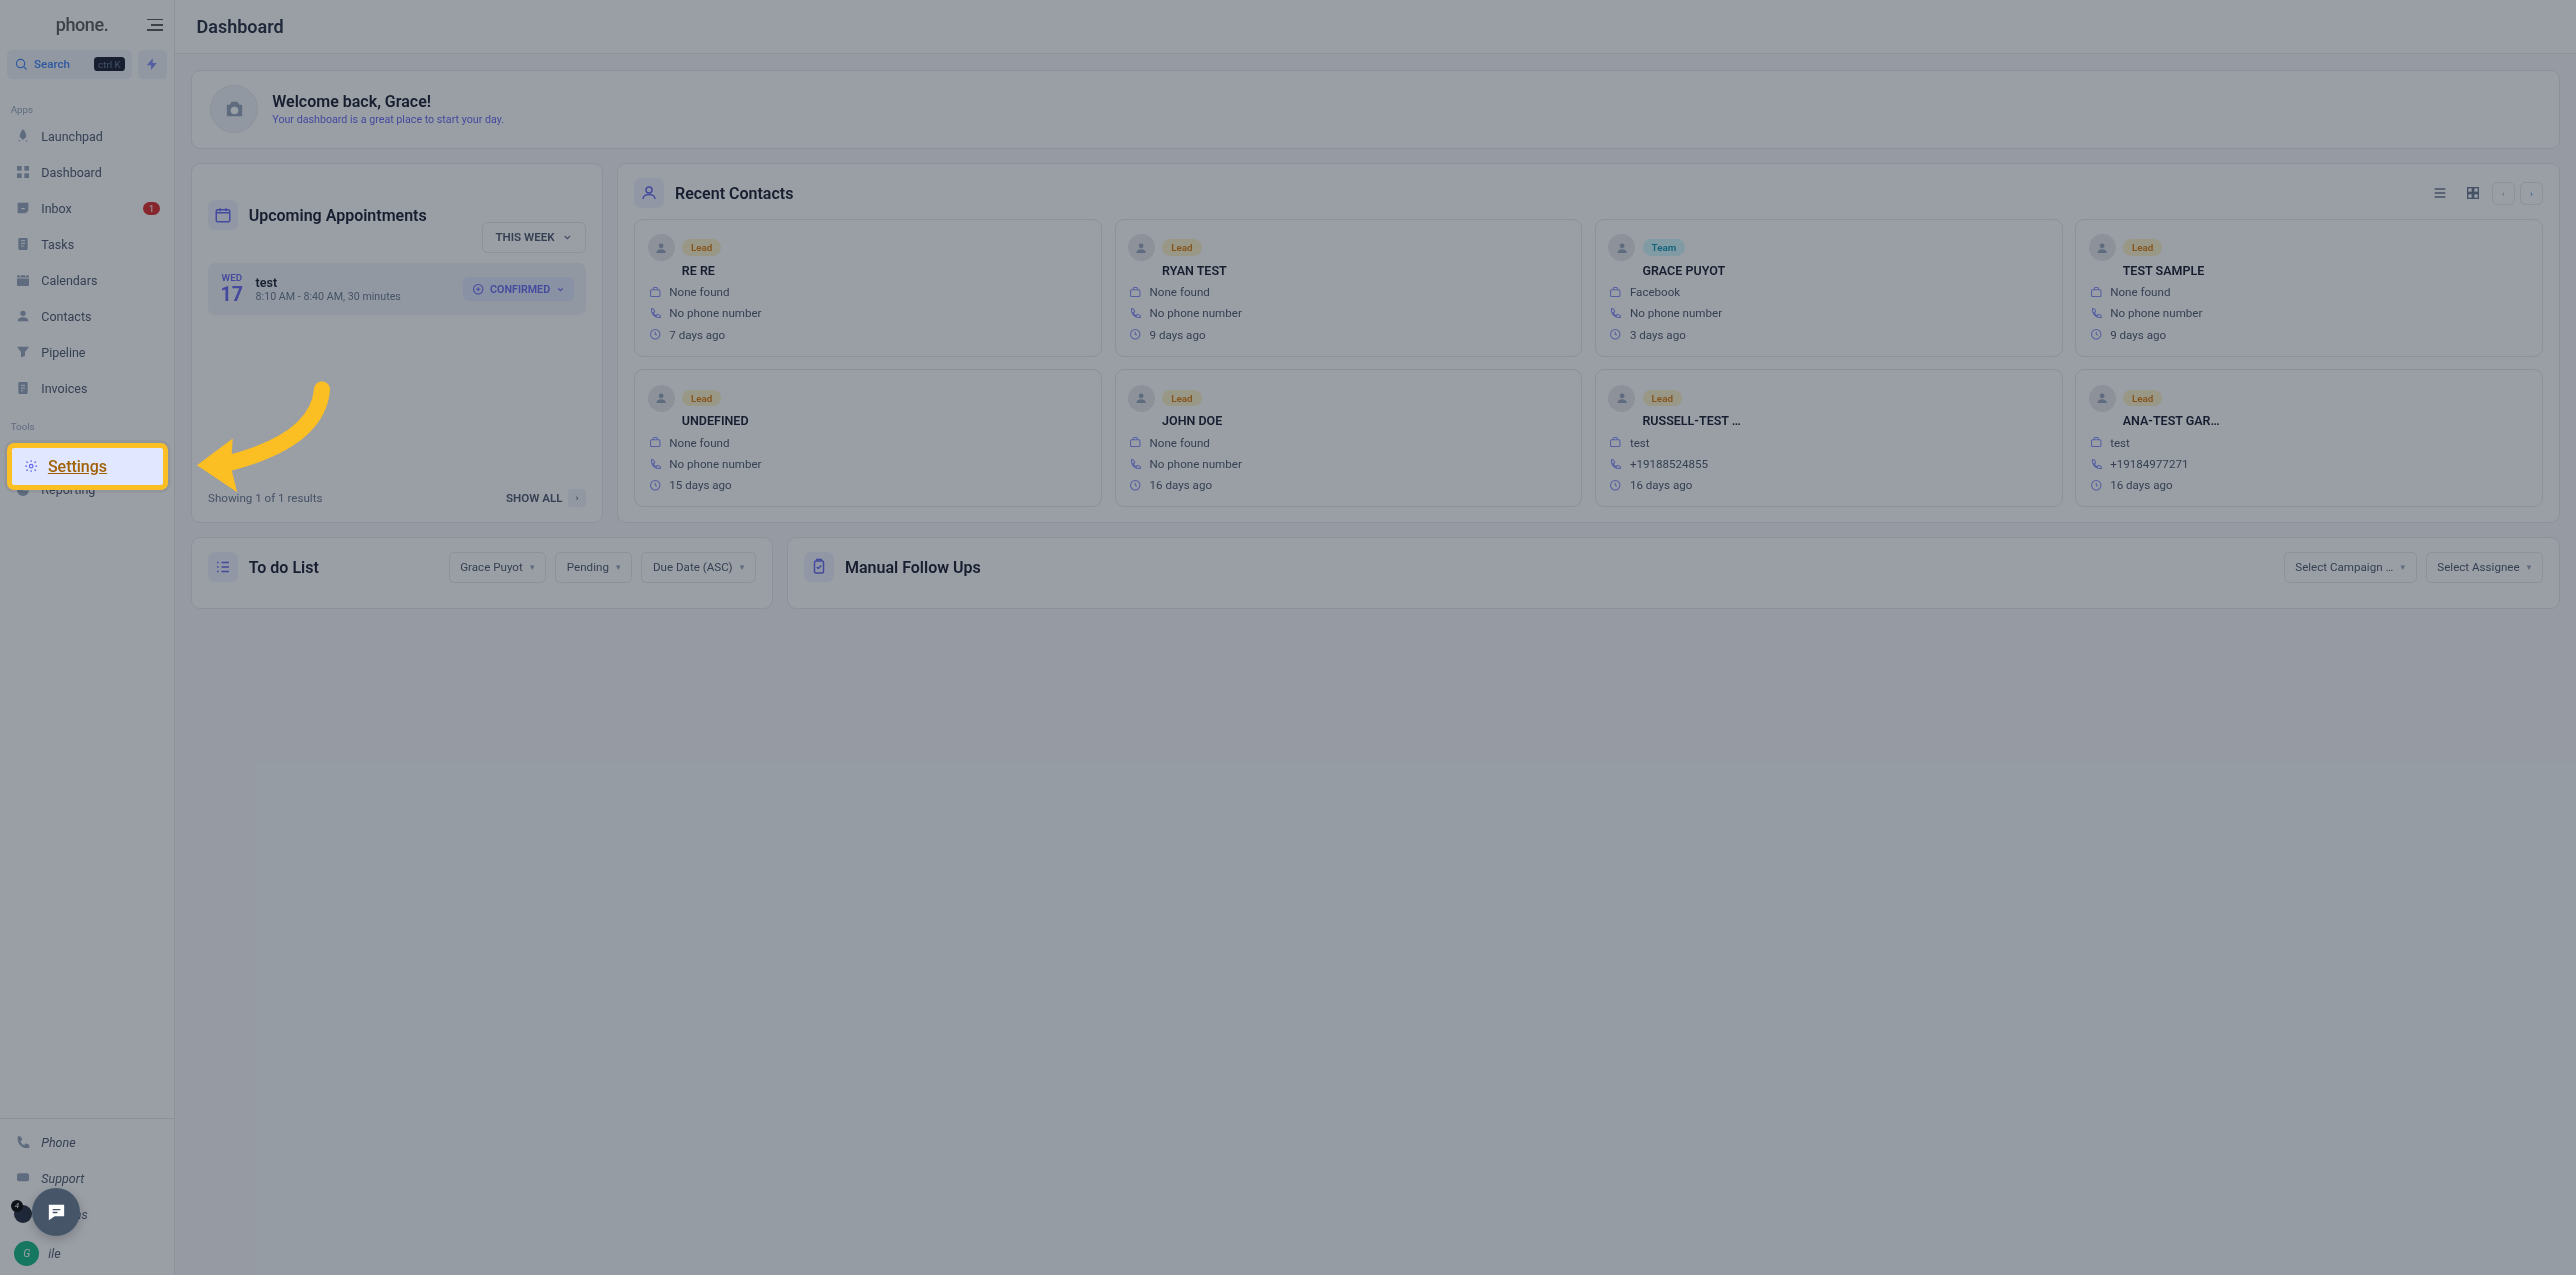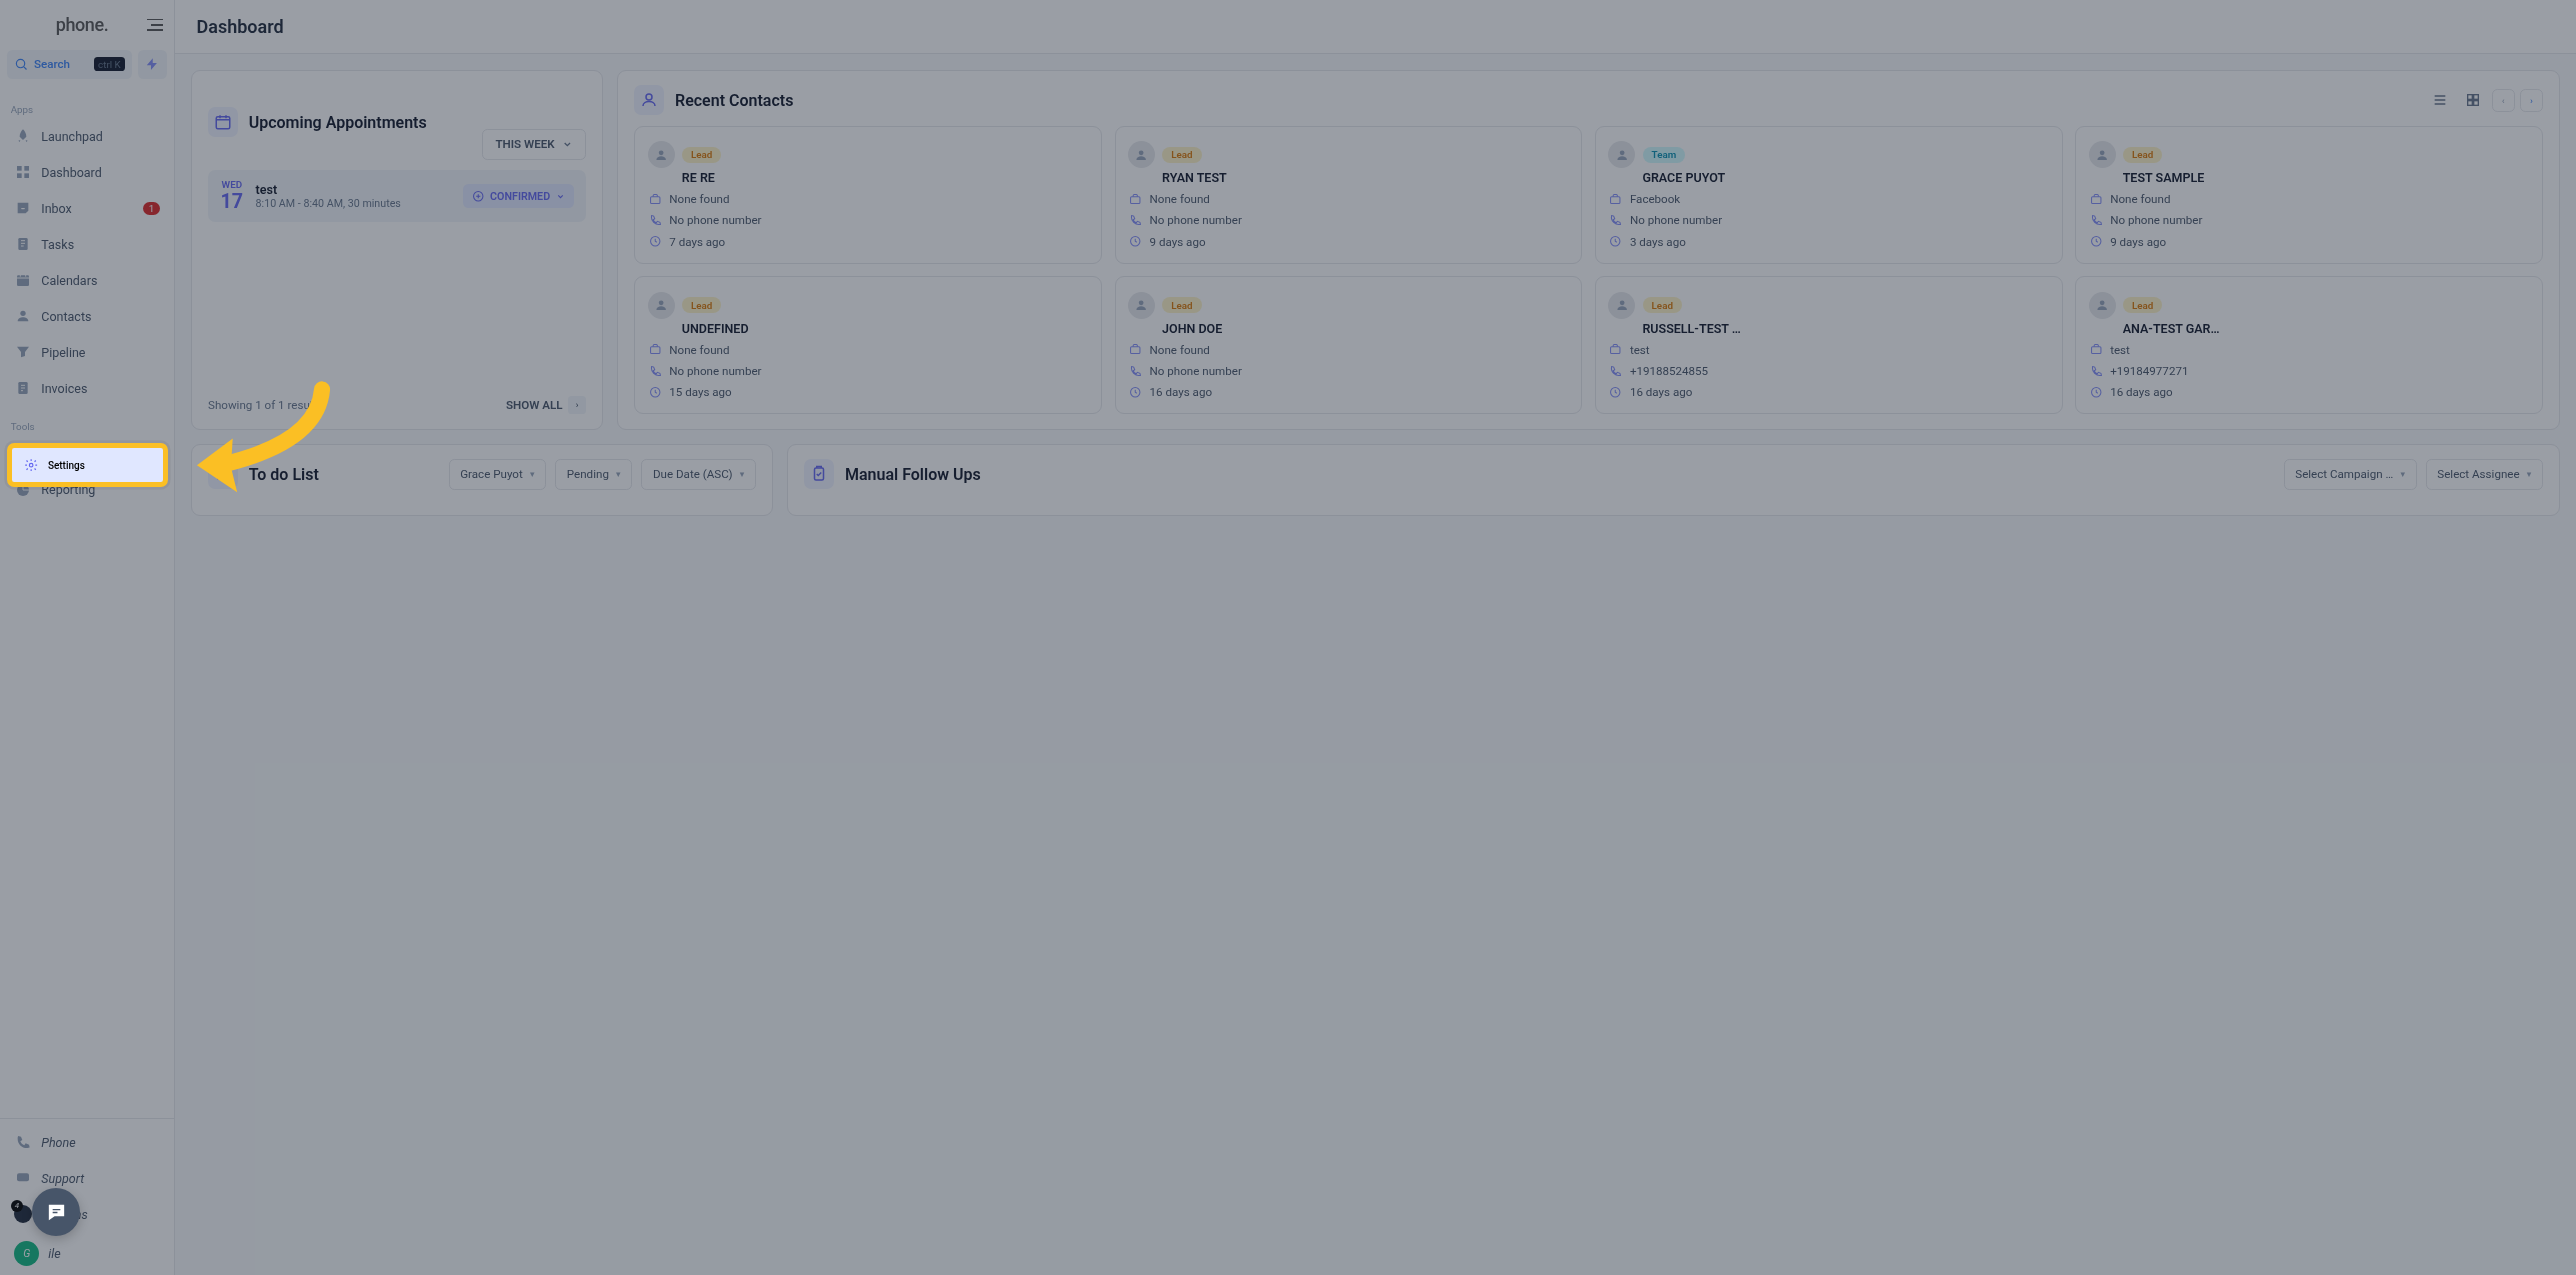--- a/index.html
+++ b/index.html
@@ -76,21 +76,21 @@
   .bottom-row { display:flex; gap:14.3px; }
   .todo-panel .filters { display:flex; gap:9px; margin-left:auto;}
   .followup-panel .filters { display:flex; gap:9px; margin-left:auto;}
   .select-btn { border:0.9px solid #e5e7eb; border-radius:5.4px; padding:7.2px 10.7px; display:flex; align-items:center; gap:7.2px; font-size:11.6px; color:#475569; cursor:pointer; white-space:nowrap;}
   .select-btn .chev { color:#94a3b8; font-size:9px;}
 
   
   .dark-overlay { position:absolute; inset:0; background:rgba(31,41,55,0.45); pointer-events:none; z-index:50; }
   .cutout-highlight { position:absolute; z-index:60; background:#e0e7ff; border:5.4px solid #fbbf24; border-radius:7.2px; display:flex; align-items:center; gap:9px; padding:9px 10.7px; box-shadow:0 0 0 2.7px rgba(0,0,0,0.05); }
   .cutout-highlight .gear-icon-small { width:16px; height:16px; display:flex; align-items:center; justify-content:center; color:#6366f1;}
-  .cutout-highlight .settings-text { color:#000000; font-weight:500; font-size:10px;}
+  .cutout-highlight .settings-text { color:#a16207; font-weight:500; font-size:16px;text-decoration:underline;}
   .arrow-overlay { position:absolute; z-index:61; }
 
   
   .chat-fab { position:absolute; left:32px; bottom:39px; width:48px; height:48px; background:#475569; border-radius:50%; display:flex; align-items:center; justify-content:center; color:#fff; z-index:70; box-shadow:0 3.6px 10.7px rgba(0,0,0,0.2);}
 
   svg { display:block; }
 </style>
 </head>
 <body>
 
@@ -248,20 +248,32 @@
         <span class="profile-avatar">G</span>
         <span>ile</span>
       </div>
     </div>
   </aside>
 
   <main class="main">
     <div class="topbar">Dashboard</div>
     <div class="content">
 
+      <div class="welcome-card">
+        <div class="camera-circle">
+          <svg width="23" height="23" viewBox="0 0 24 24" fill="#94a3b8">
+              <path d="M4 7h3l2-3h6l2 3h3v12H4z"></path>
+              <circle cx="12" cy="13" r="4" fill="#fff"></circle>
+            </svg>
+        </div>
+        <div>
+          <div class="welcome-title">Welcome back, Grace!</div>
+          <div class="welcome-sub">Your dashboard is a great place to start your day.</div>
+        </div>
+      </div>
 
       <div class="row">
 
         <div class="panel appointments-panel" style="flex:0 0 412px; display:flex;">
           <div class="panel-header">
             <div class="panel-icon">
                 <svg width="18" height="18" viewBox="0 0 24 24" fill="none" stroke="#6366f1" stroke-width="2">
                   <rect x="3" y="5" width="18" height="16" rx="2"></rect>
                   <path d="M3 9h18M8 3v4M16 3v4"></path>
                 </svg>

